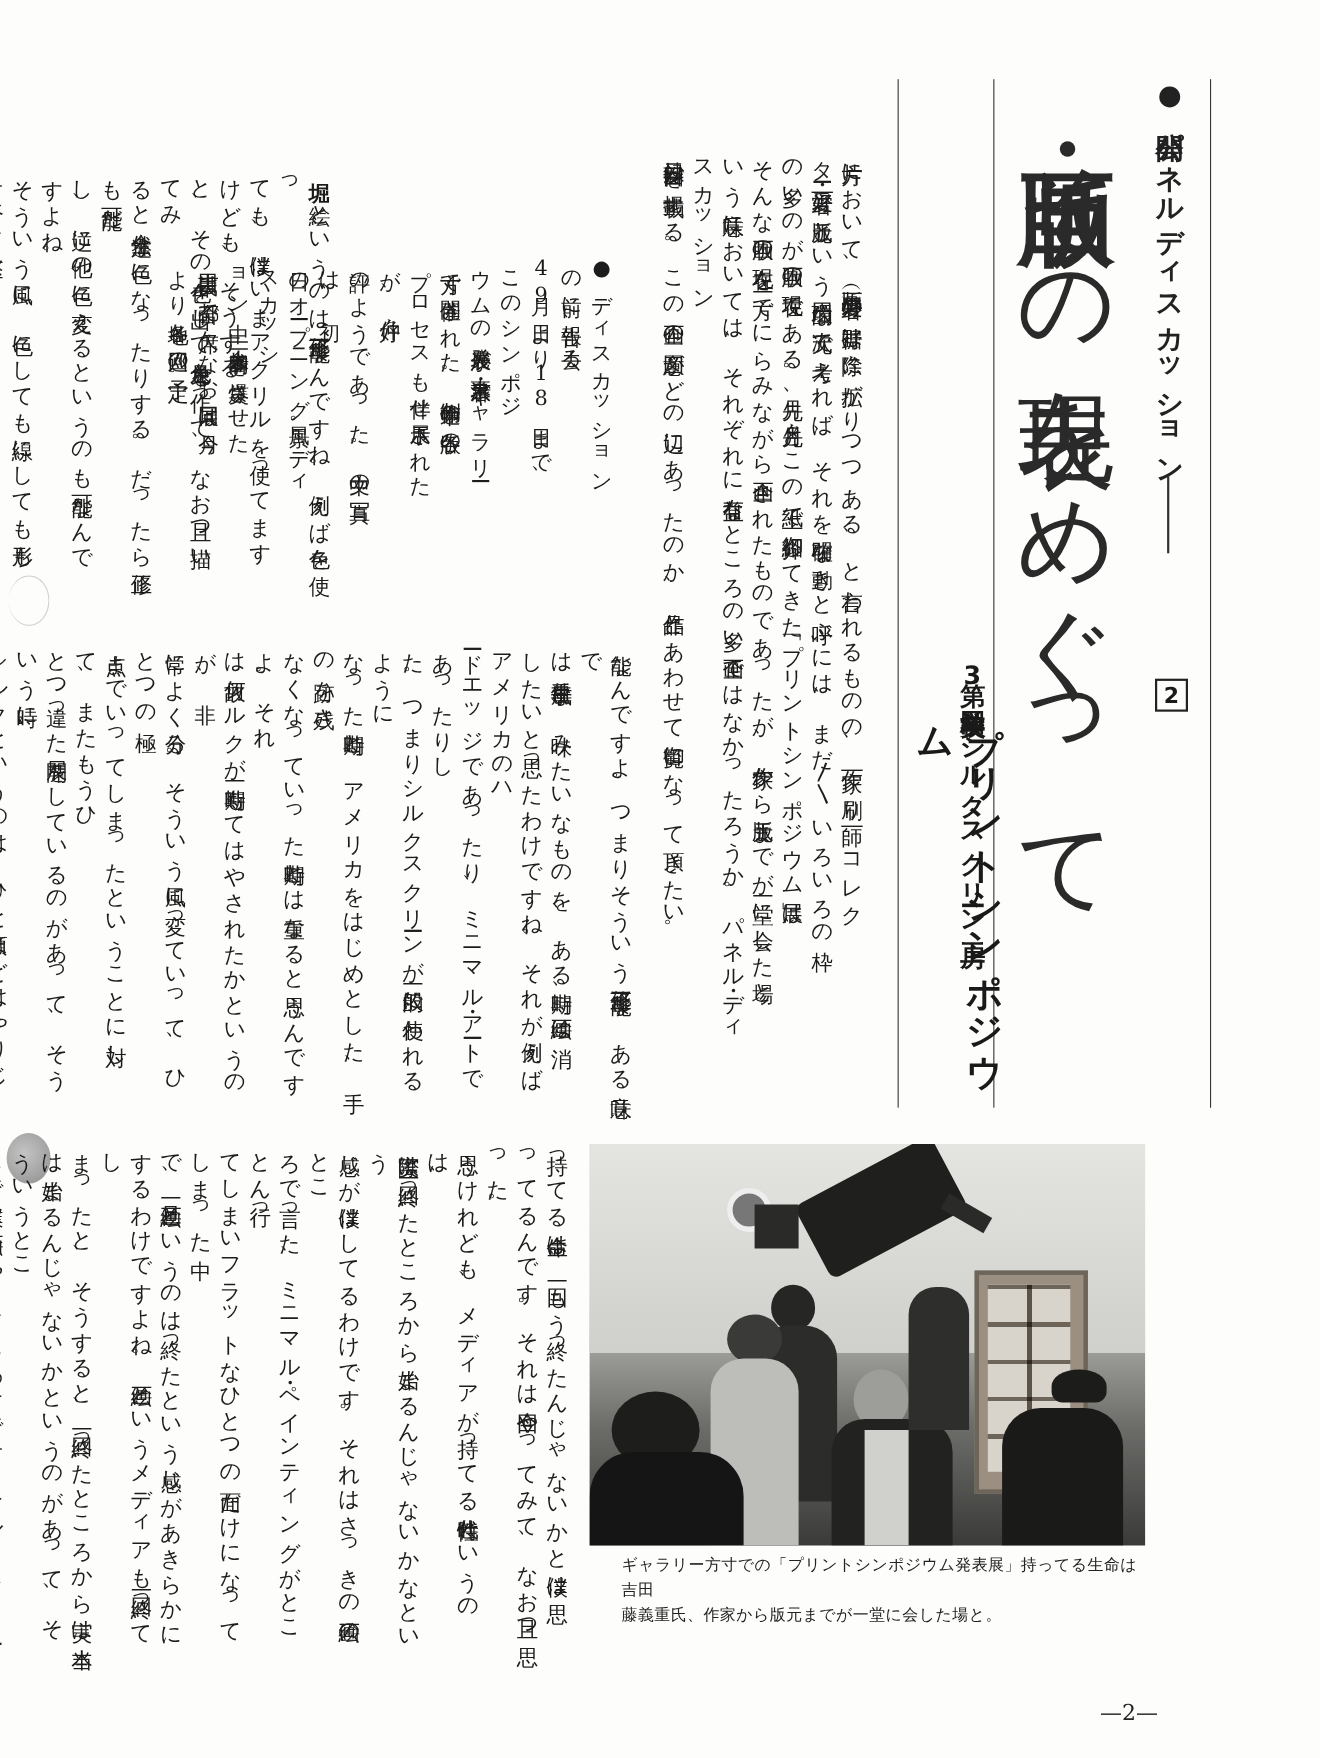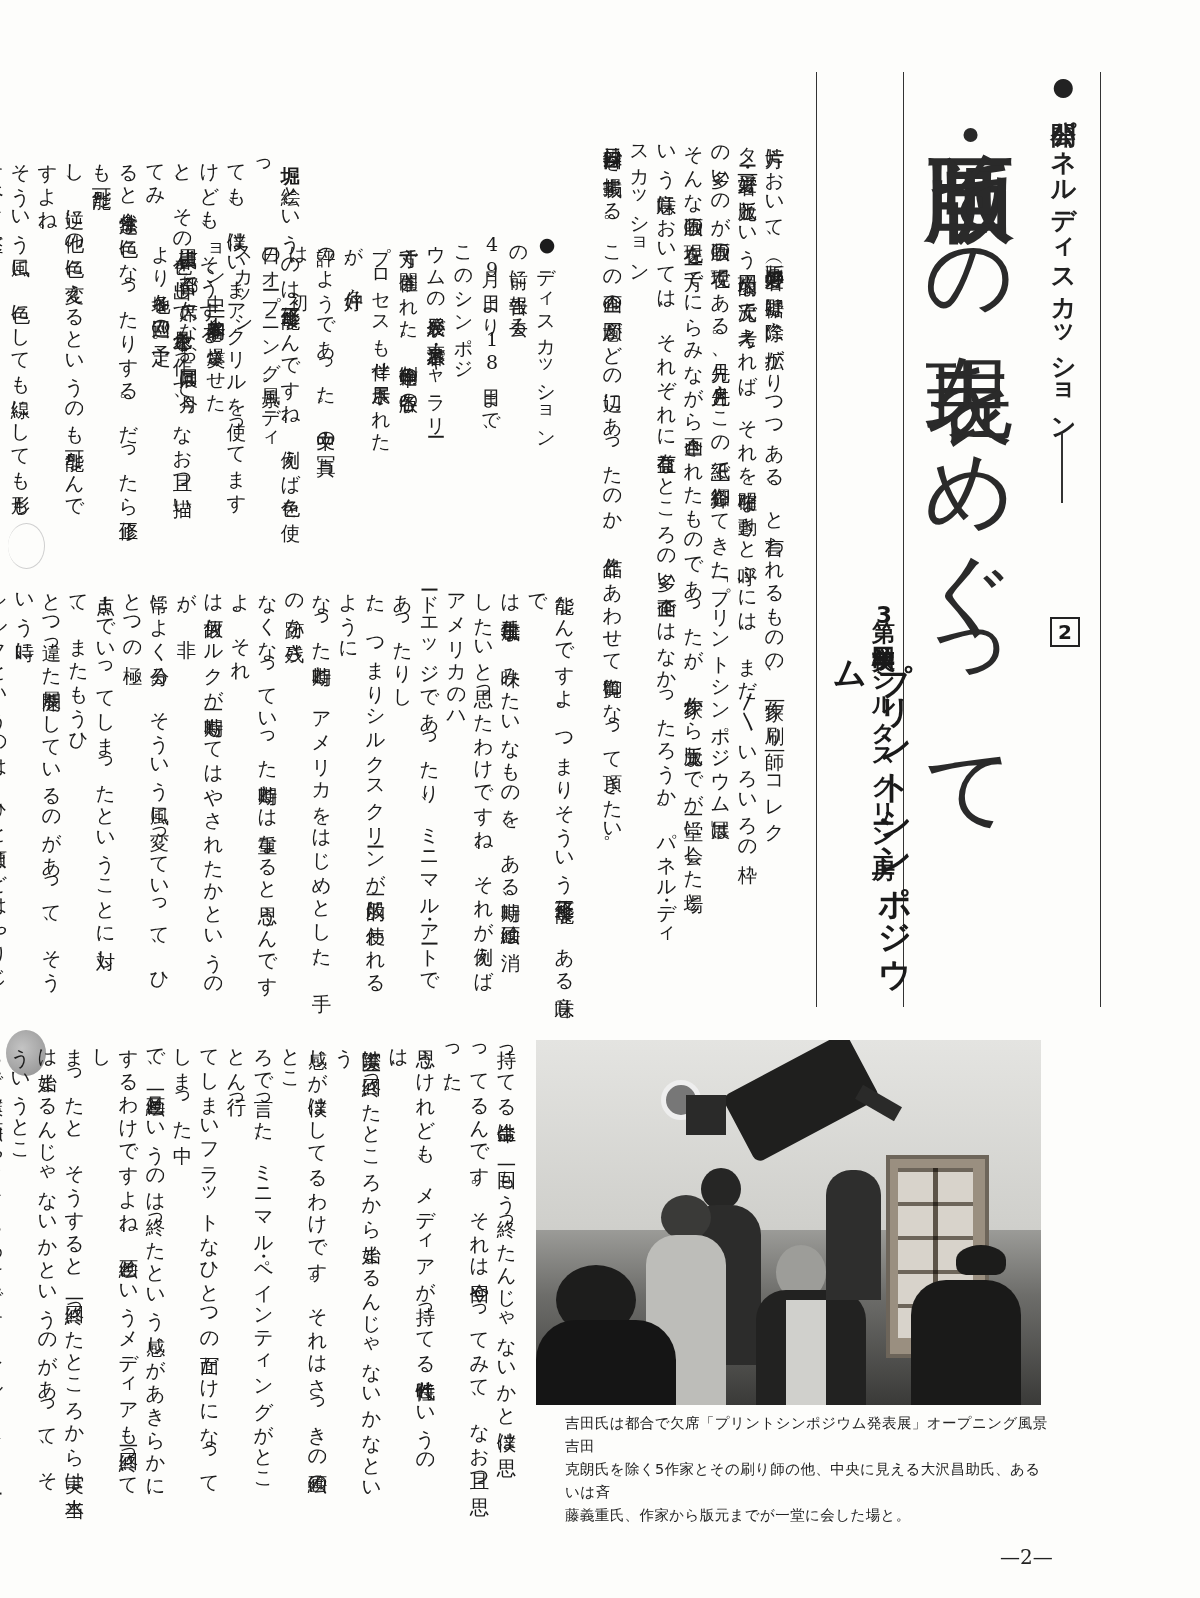--- a/index.html
+++ b/index.html
@@ -178,18 +178,17 @@
   <div class="shape" style="left:0px;top:280px;width:140px;height:85px;background:#151515;border-radius:40px 40px 0 0;"></div>
   <div class="shape" style="left:240px;top:205px;width:50px;height:55px;background:#9d9d99;border-radius:50%;"></div>
   <div class="shape" style="left:220px;top:250px;width:110px;height:115px;background:#222221;border-radius:30px 30px 0 0;"></div>
   <div class="shape" style="left:250px;top:260px;width:40px;height:105px;background:#d0d0cc;"></div>
   <div class="shape" style="left:290px;top:130px;width:55px;height:130px;background:#2e2e2d;border-radius:25px 25px 0 0;"></div>
   <div class="shape" style="left:420px;top:205px;width:50px;height:30px;background:#1c1c1b;border-radius:50% 50% 10px 10px;"></div>
   <div class="shape" style="left:375px;top:240px;width:110px;height:125px;background:#1a1a19;border-radius:35px 35px 0 0;"></div>
 </div>
 
 <div id="photo-caption" class="abs">
-  <div>吉田氏は都合で欠席「プリントシンポジウム発表展」オープニング風景　吉田</div>
-  <div>克朗氏を除く5作家とその刷り師の他、中央に見える大沢昌助氏、あるいは斉</div>
+  <div>ギャラリー方寸での「プリントシンポジウム発表展」持ってる生命は　吉田</div>
   <div>藤義重氏、作家から版元までが一堂に会した場と。</div>
 </div>
 
 <div id="page-number" class="abs">—2—</div>
 
 </body></html>

